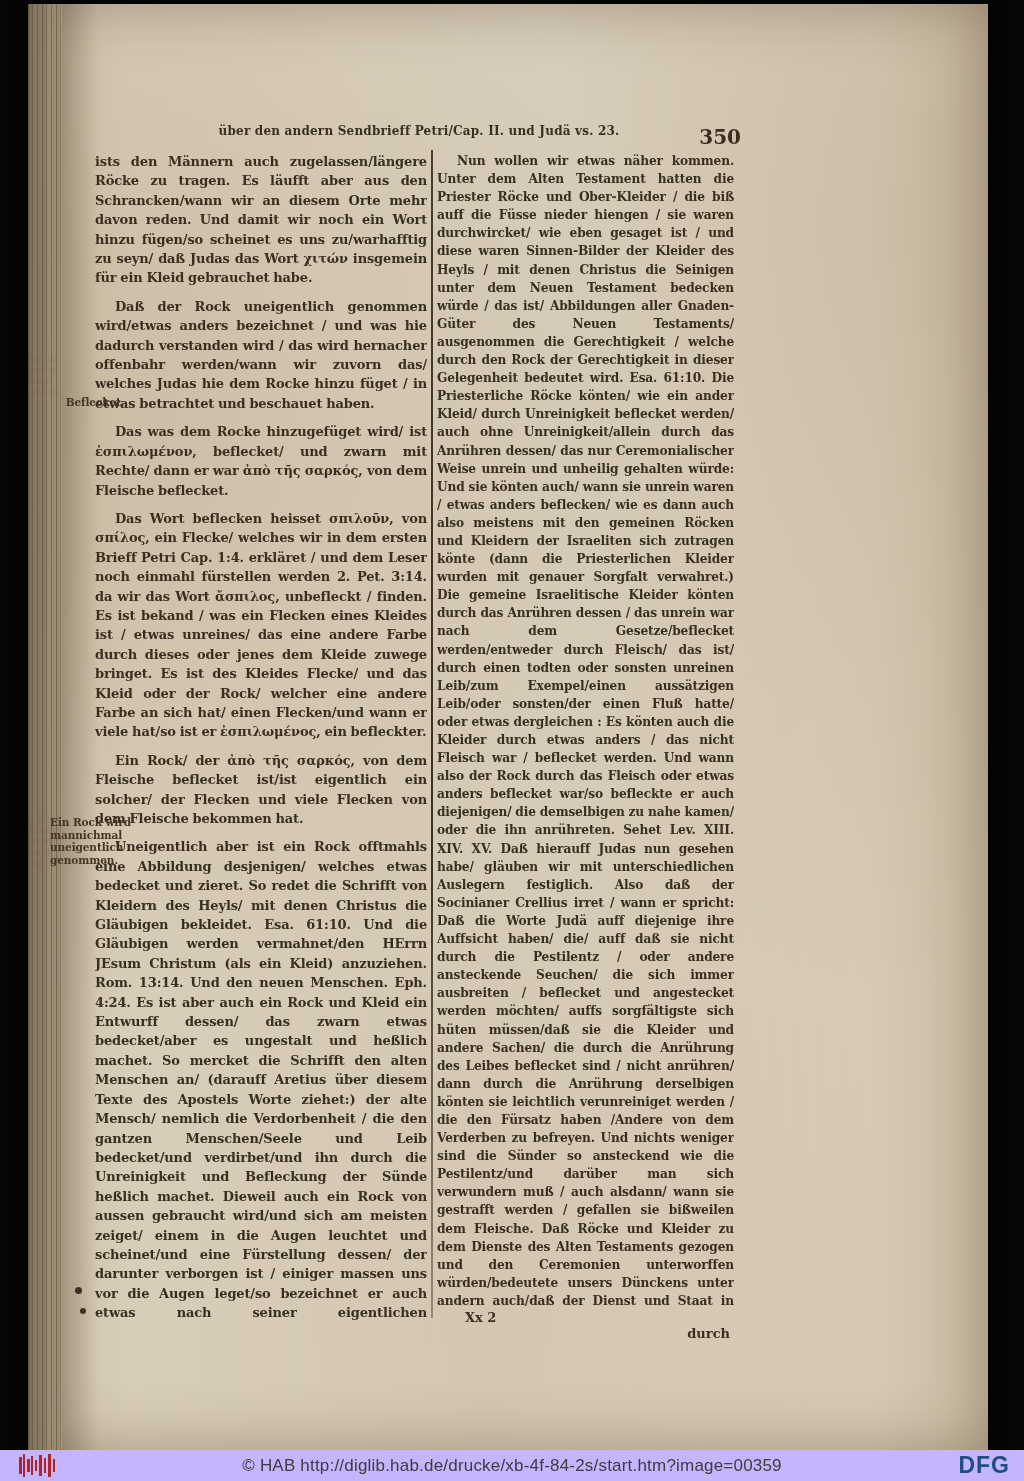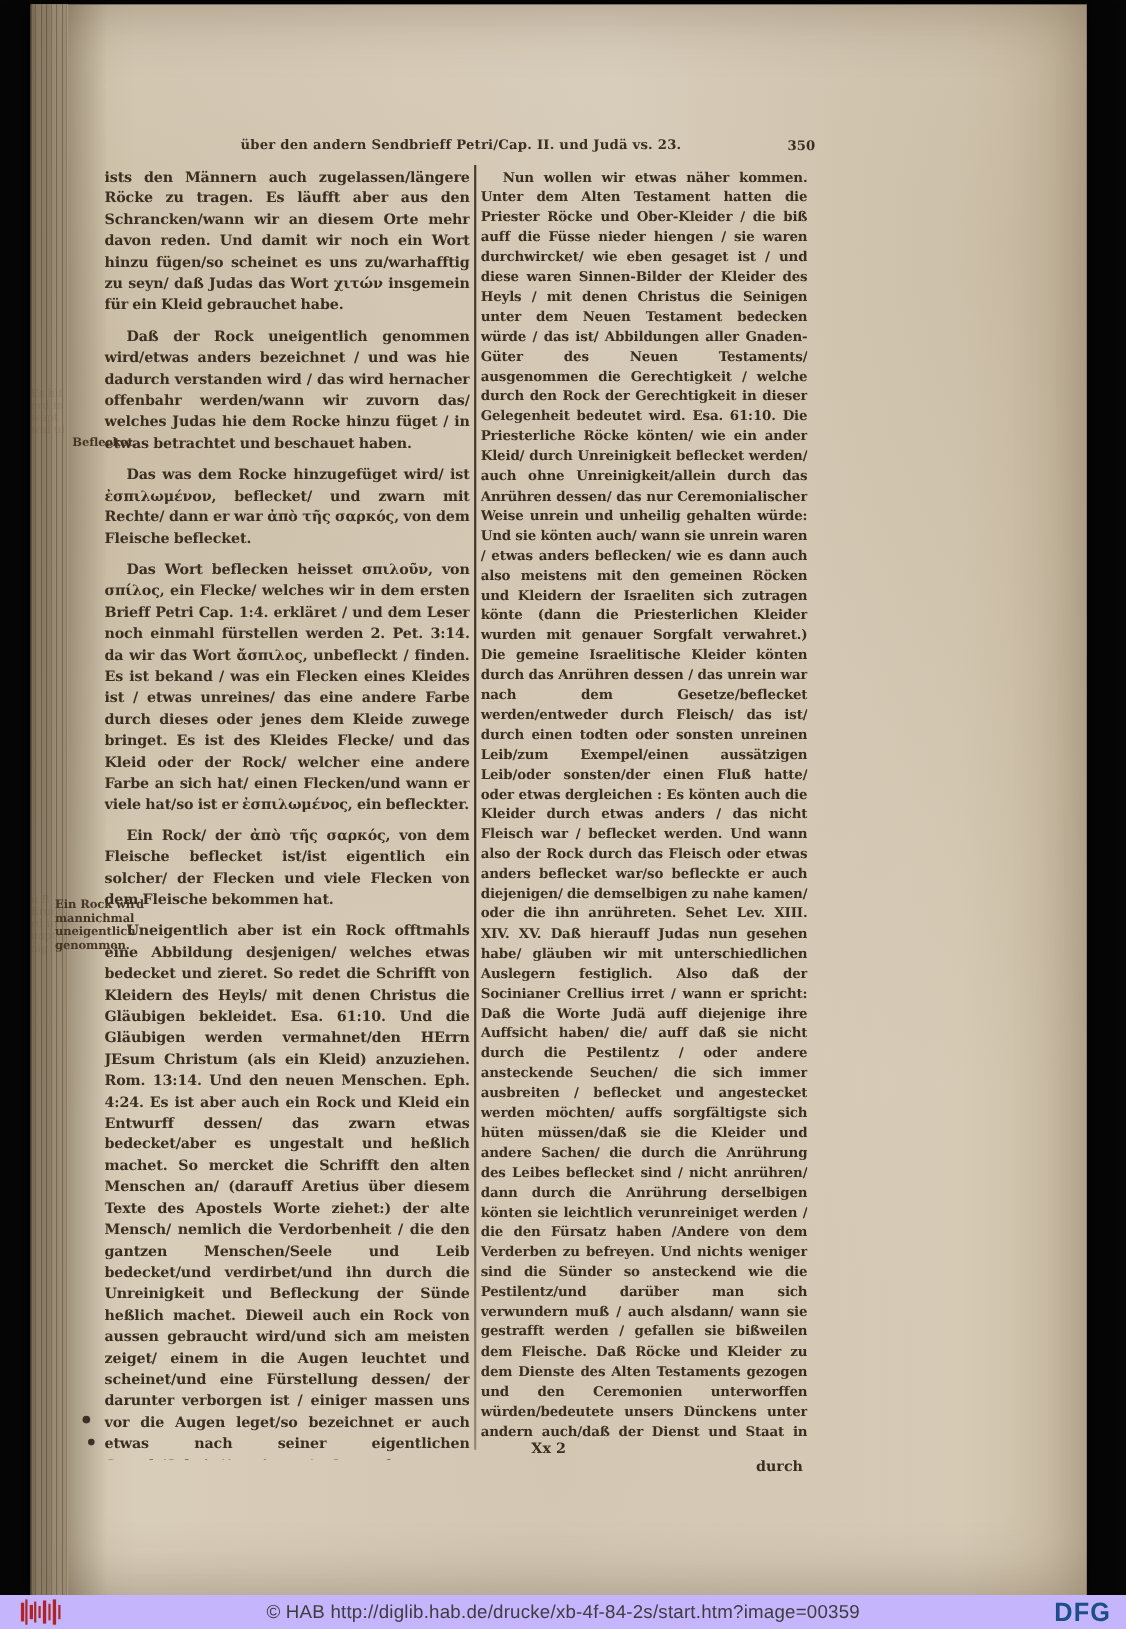--- a/index.html
+++ b/index.html
@@ -24,36 +24,36 @@
 
   
   .ghost{position:absolute;color:rgba(100,65,40,.16);font-size:10px;line-height:11px;
          width:34px;overflow:hidden;filter:blur(.4px);margin-top:19px;}
   .speck{position:absolute;width:7px;height:7px;border-radius:50%;background:#241a10;opacity:.85;}
 
   
   .header{position:absolute;left:67px;top:120px;width:648px;color:#3a2e20;}
   .header-title{display:block;text-align:center;font-size:12px;font-weight:bold;
                 letter-spacing:.2px;}
-  .page-number{position:absolute;right:2px;top:1px;font-size:12px;font-weight:bold;}
+  .page-number{position:absolute;right:2px;top:1px;font-size:20px;font-weight:bold;}
 
   
   .col{position:absolute;top:148px;color:#3a2e20;text-align:justify;
        font-weight:bold;letter-spacing:-0.15px;word-spacing:-0.5px;}
   .col-left{left:67px;width:332px;height:1175px;font-size:13px;line-height:19.4px;overflow:hidden;}
   .col-right{left:409px;width:297px;height:1158px;font-size:12.2px;line-height:18.1px;overflow:hidden;}
   .col p{margin:0 0 9px 0;text-indent:20px;}
   .col p.noindent{text-indent:0;}
   .col-divider{position:absolute;left:403px;top:146px;width:2px;height:1168px;
                background:linear-gradient(#4a3c2c,#3b2f22 60%,#56483580);}
 
   
   .sig-row{position:absolute;left:409px;top:1306px;width:297px;color:#3a2e20;
            font-size:13px;font-weight:bold;}
-  .signature{margin-left:46px;}
+  .signature{margin-left:28px;}
   .catchword{float:right;margin-right:4px;margin-top:16px;}
 
   
   .mnote{position:absolute;color:#463524;font-weight:bold;font-size:10.5px;
          line-height:12.5px;letter-spacing:-0.1px;}
   .mnote-left-1{left:34px;top:392px;width:66px;text-align:center;}
   .mnote-left-2{left:22px;top:812px;width:82px;}
   .mnote-right{left:709px;top:150px;width:118px;font-size:11px;line-height:14.5px;}
 
   

